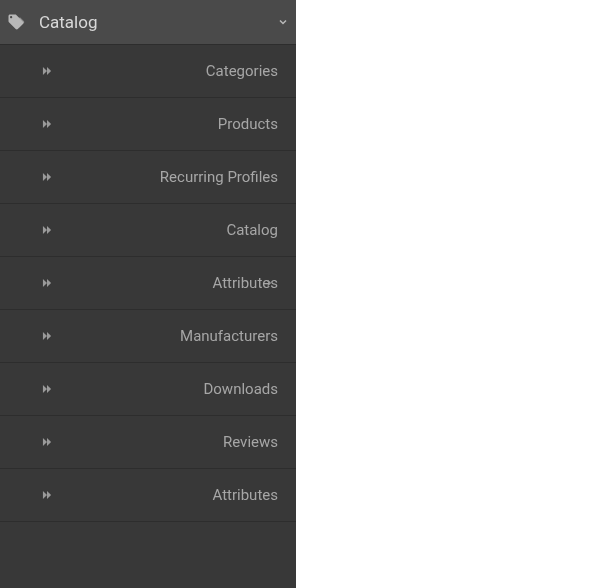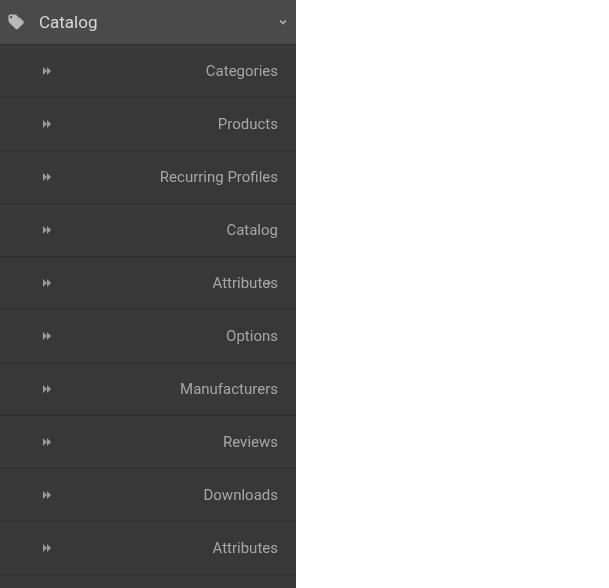--- a/index.html
+++ b/index.html
@@ -162,48 +162,39 @@
             </svg>
           </span>
         </div>
         <div class="submenu-item">
           <span class="icon-arrows">
             <svg viewBox="0 0 24 24" fill="#9a9a9a">
               <path d="M5 5l7 7-7 7V5z"></path>
               <path d="M12 5l7 7-7 7V5z"></path>
             </svg>
           </span>
-          <span class="label">Options</span>
-        </div>
-        <div class="submenu-item">
-          <span class="icon-arrows">
-            <svg viewBox="0 0 24 24" fill="#9a9a9a">
-              <path d="M5 5l7 7-7 7V5z"></path>
-              <path d="M12 5l7 7-7 7V5z"></path>
-            </svg>
-          </span>
           <span class="label">Manufacturers</span>
         </div>
         <div class="submenu-item">
           <span class="icon-arrows">
             <svg viewBox="0 0 24 24" fill="#9a9a9a">
               <path d="M5 5l7 7-7 7V5z"></path>
               <path d="M12 5l7 7-7 7V5z"></path>
             </svg>
           </span>
+          <span class="label">Downloads</span>
+        </div>
+        <div class="submenu-item">
+          <span class="icon-arrows">
+            <svg viewBox="0 0 24 24" fill="#9a9a9a">
+              <path d="M5 5l7 7-7 7V5z"></path>
+              <path d="M12 5l7 7-7 7V5z"></path>
+            </svg>
+          </span>
           <span class="label">Reviews</span>
-        </div>
-        <div class="submenu-item">
-          <span class="icon-arrows">
-            <svg viewBox="0 0 24 24" fill="#9a9a9a">
-              <path d="M5 5l7 7-7 7V5z"></path>
-              <path d="M12 5l7 7-7 7V5z"></path>
-            </svg>
-          </span>
-          <span class="label">Downloads</span>
         </div>
         <div class="submenu-item">
           <span class="icon-arrows">
             <svg viewBox="0 0 24 24" fill="#9a9a9a">
               <path d="M5 5l7 7-7 7V5z"></path>
               <path d="M12 5l7 7-7 7V5z"></path>
             </svg>
           </span>
           <span class="label">Attributes</span>
         </div>

